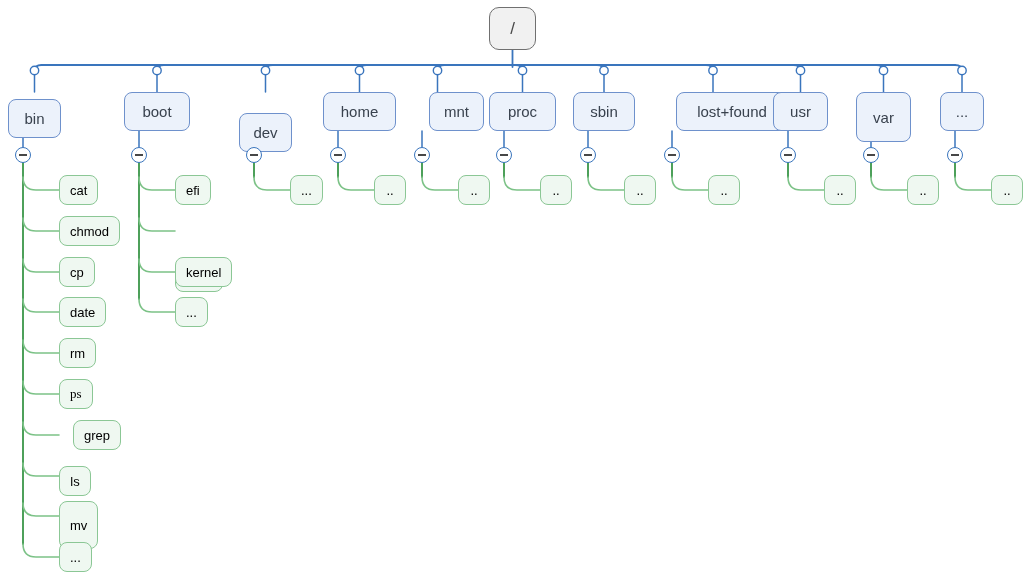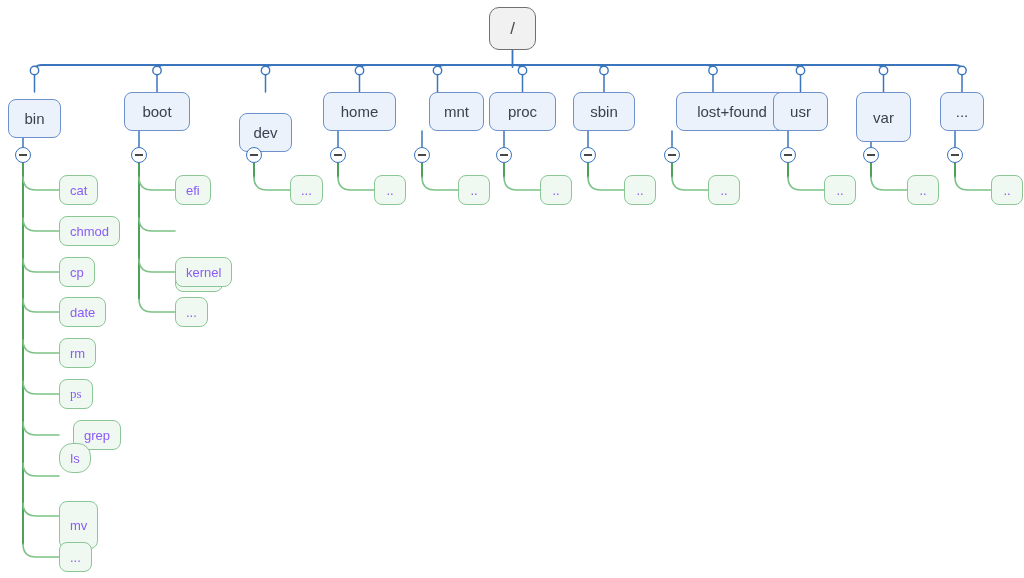--- a/index.html
+++ b/index.html
@@ -40,21 +40,21 @@
     color: #39424e;
   }
   .leaf-node {
     background: var(--green-fill, #eff8f1);
     border: 1.4px solid var(--green-border, #8bc795);
     border-radius: 8px;
     height: 30px;
     min-width: 32px;
     padding: 0 10px;
     font-size: 13px;
-    color: #8b5cf6;
+    color: #000000;
     display: inline-flex;
   }
   .minus-btn {
     position: absolute;
     width: 16px;
     height: 16px;
     box-sizing: border-box;
     border-radius: 50%;
     background: #ffffff;
     border: 1.4px solid var(--blue-line, #3a75bd);
@@ -159,21 +159,21 @@
   <div id="node-layer">
       <div class="node dir-node" style="left: 8px; top: 99px; width: 53px; height: 39px;">bin</div>
       <div class="minus-btn" style="left: 15px; top: 147px;"></div>
       <div class="node leaf-node" style="left: 59px; top: 175px; height: 30px;">cat</div>
       <div class="node leaf-node" style="left: 59px; top: 216px; height: 30px;">chmod</div>
       <div class="node leaf-node" style="left: 59px; top: 257px; height: 30px;">cp</div>
       <div class="node leaf-node" style="left: 59px; top: 297px; height: 30px;">date</div>
       <div class="node leaf-node" style="left: 59px; top: 338px; height: 30px;">rm</div>
       <div class="node leaf-node" style="left: 59px; top: 379px; height: 30px; font-family: Liberation Serif, serif;">ps</div>
       <div class="node leaf-node" style="left: 73px; top: 420px; height: 30px;">grep</div>
-      <div class="node leaf-node" style="left: 59px; top: 443px; height: 30px; border-radius: 13px;">ls</div>
+      <div class="node leaf-node" style="left: 59px; top: 466px; height: 30px;">ls</div>
       <div class="node leaf-node" style="left: 59px; top: 501px; height: 48px;">mv</div>
       <div class="node leaf-node" style="left: 59px; top: 542px; height: 30px;">...</div>
       <div class="node dir-node" style="left: 124px; top: 92px; width: 66px; height: 39px;">boot</div>
       <div class="minus-btn" style="left: 131px; top: 147px;"></div>
       <div class="node leaf-node" style="left: 175px; top: 175px; height: 30px;">efi</div>
       <div class="node leaf-node" style="left: 175px; top: 216px; height: 30px; margin-top: 46px;">grub</div>
       <div class="node leaf-node" style="left: 175px; top: 257px; height: 30px;">kernel</div>
       <div class="node leaf-node" style="left: 175px; top: 297px; height: 30px;">...</div>
       <div class="node dir-node" style="left: 239px; top: 92px; width: 53px; height: 39px; margin-top: 21px;">dev</div>
       <div class="minus-btn" style="left: 246px; top: 147px;"></div>

